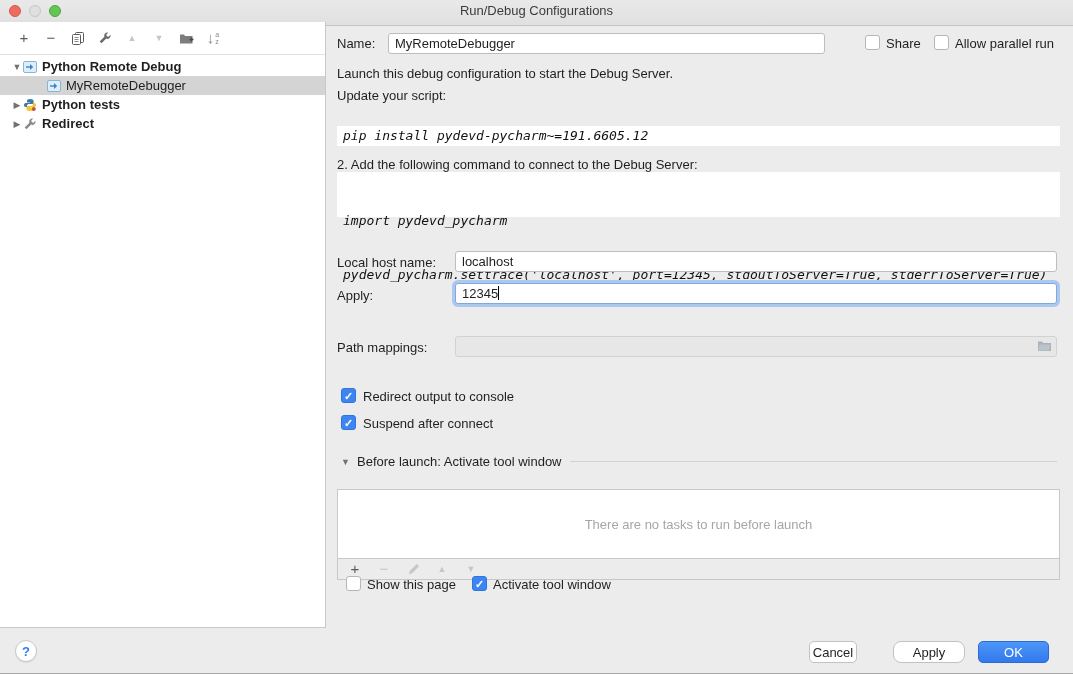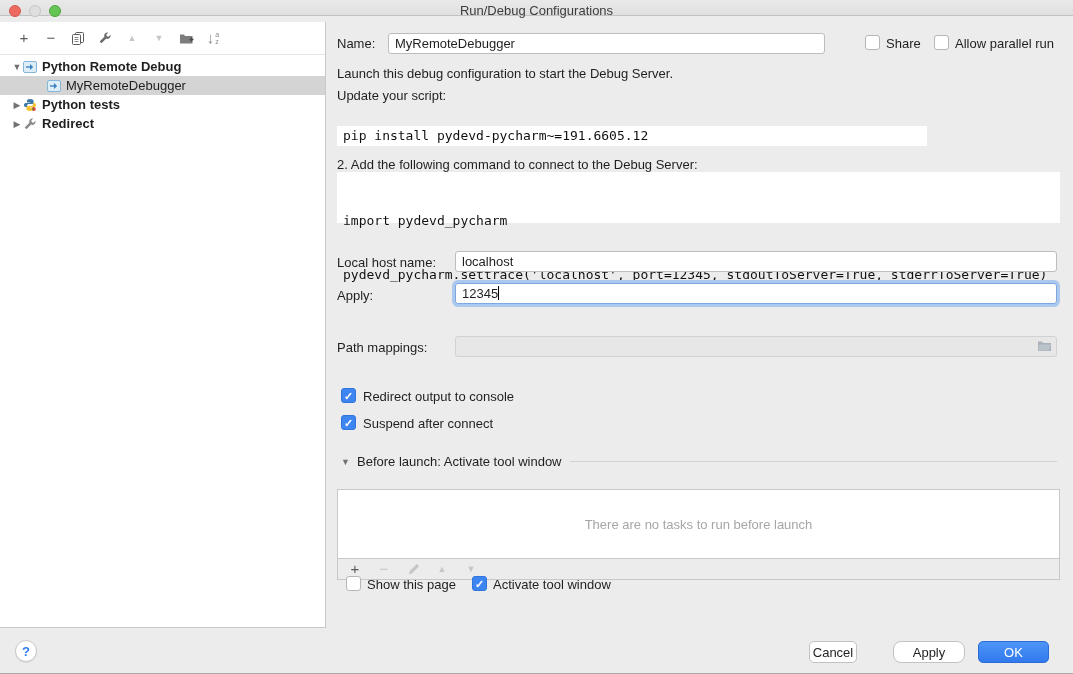--- a/index.html
+++ b/index.html
@@ -5,21 +5,21 @@
   * { margin:0; padding:0; box-sizing:border-box; }
   html,body { width:1073px; height:674px; }
   body {
     font-family:"Liberation Sans", sans-serif;
     font-size:13px; color:#1f1f1f;
     background:#ececec; position:relative; overflow:hidden;
     border-bottom:1px solid #a9a9a9;
   }
   
   .titlebar {
-    position:absolute; left:0; top:0; width:1073px; height:16px;
+    position:absolute; left:0; top:0; width:1073px; height:26px;
     background:linear-gradient(#e9e9e9,#e0e0e0);
     border-bottom:1px solid #c2c2c2;
   }
   .titlebar .title {
     position:absolute; left:0; right:0; top:3px; text-align:center;
     color:#3c3c3c; font-size:13px;
   }
   .traffic { position:absolute; top:5px; width:12px; height:12px; border-radius:50%; }
   .tl-red   { left:9px;  background:#ed6a5f; border:1px solid #d55850; }
   .tl-gray  { left:29px; background:#dfdfdf; border:1px solid #c6c6c6; }
@@ -210,25 +210,25 @@
   <div class="textbox" style="left:62px; top:11px; width:437px;">MyRemoteDebugger</div>
 
   <div class="checkbox" style="left:539px; top:13px;"></div>
   <div class="abs lbl" style="left:560px; top:14px;">Share</div>
   <div class="checkbox" style="left:608px; top:13px;"></div>
   <div class="abs lbl" style="left:629px; top:14px;">Allow parallel run</div>
 
   <div class="abs lbl" style="left:11px; top:44px;">Launch this debug configuration to start the Debug Server.</div>
   <div class="abs lbl" style="left:11px; top:66px;">Update your script:</div>
 
-  <div class="codeline" style="left:11px; top:104px; width:590px;">pip install pydevd-pycharm~=191.6605.12</div>
+  <div class="codeline" style="left:11px; top:104px; width:723px;font-style:italic;">pip install pydevd-pycharm~=191.6605.12</div>
 
   <div class="abs lbl" style="left:11px; top:135px;">2. Add the following command to connect to the Debug Server:</div>
 
-  <div class="codeblock" style="left:11px; top:150px; width:723px; height:51px;">
+  <div class="codeblock" style="left:11px; top:150px; width:723px; height:45px;font-style:italic;">
     <div>import pydevd_pycharm</div>
     <div>pydevd_pycharm.settrace('localhost', port=12345, stdoutToServer=True, stderrToServer=True)</div>
   </div>
 
   <div class="abs lbl" style="left:11px; top:233px;">Local host name:</div>
   <div class="textbox" style="left:129px; top:229px; width:602px;">localhost</div>
 
   <div class="abs lbl" style="left:11px; top:266px;">Apply:</div>
   <div class="textbox focused" style="left:129px; top:261px; width:602px;"><span>12345</span><span class="caret"></span></div>
 

